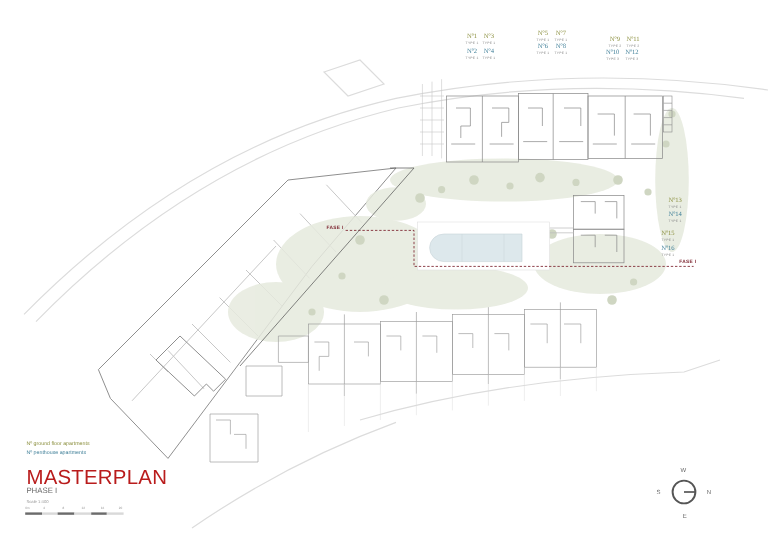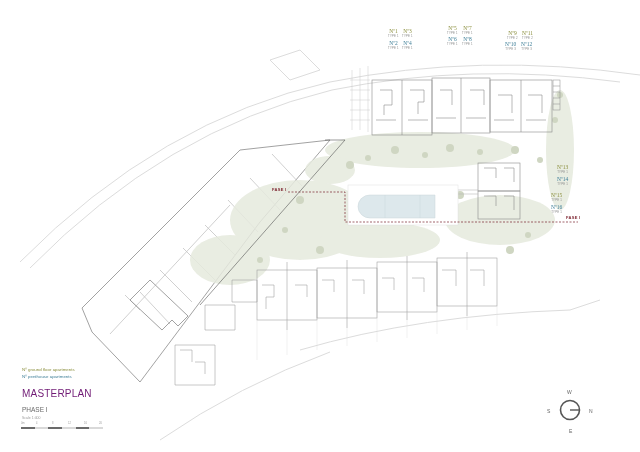--- a/index.html
+++ b/index.html
@@ -7,21 +7,21 @@
   #plan{position:absolute;left:0;top:0;width:640px;height:452px;}
   .lbl{position:absolute;text-align:center;line-height:1;}
   .lbl .num{display:block;font-family:"Liberation Serif",serif;font-size:5.5px;}
   .lbl .typ{display:block;font-size:2.8px;color:#8a8a8a;margin-top:0.5px;letter-spacing:0.2px;}
   .ground .num{color:#8b8f3e;}
   .pent .num{color:#3f7f98;}
   .fase{position:absolute;font-size:4px;font-weight:bold;color:#7a1f2b;letter-spacing:0.3px;}
   .legend{position:absolute;left:22px;font-size:4.4px;}
   .legend.g{top:367px;color:#8b8f3e;}
   .legend.p{top:374px;color:#3f7f98;}
-  .title{position:absolute;left:22px;top:388px;font-size:10px;color:#701a75;letter-spacing:0.2px;}
+  .title{position:absolute;left:22px;top:388px;font-size:17px;color:#b91c1c;letter-spacing:0.2px;}
   .phase{position:absolute;left:22px;top:406px;font-size:6.5px;color:#6a6a6a;}
   .scale-txt{position:absolute;left:22px;top:416px;font-size:3.5px;color:#9a9a9a;}
   .scalebar{position:absolute;left:21px;top:427px;height:2px;width:82px;display:flex;}
   .scalebar span{flex:1;height:2px;}
   .scale-ticks{position:absolute;left:21px;top:422px;width:82px;height:4px;}
   .scale-ticks span{position:absolute;font-size:2.6px;color:#999;}
   .compass{position:absolute;left:555px;top:395px;width:30px;height:30px;}
   .clbl{position:absolute;font-size:5px;color:#666;}
 </style>
 </head>

